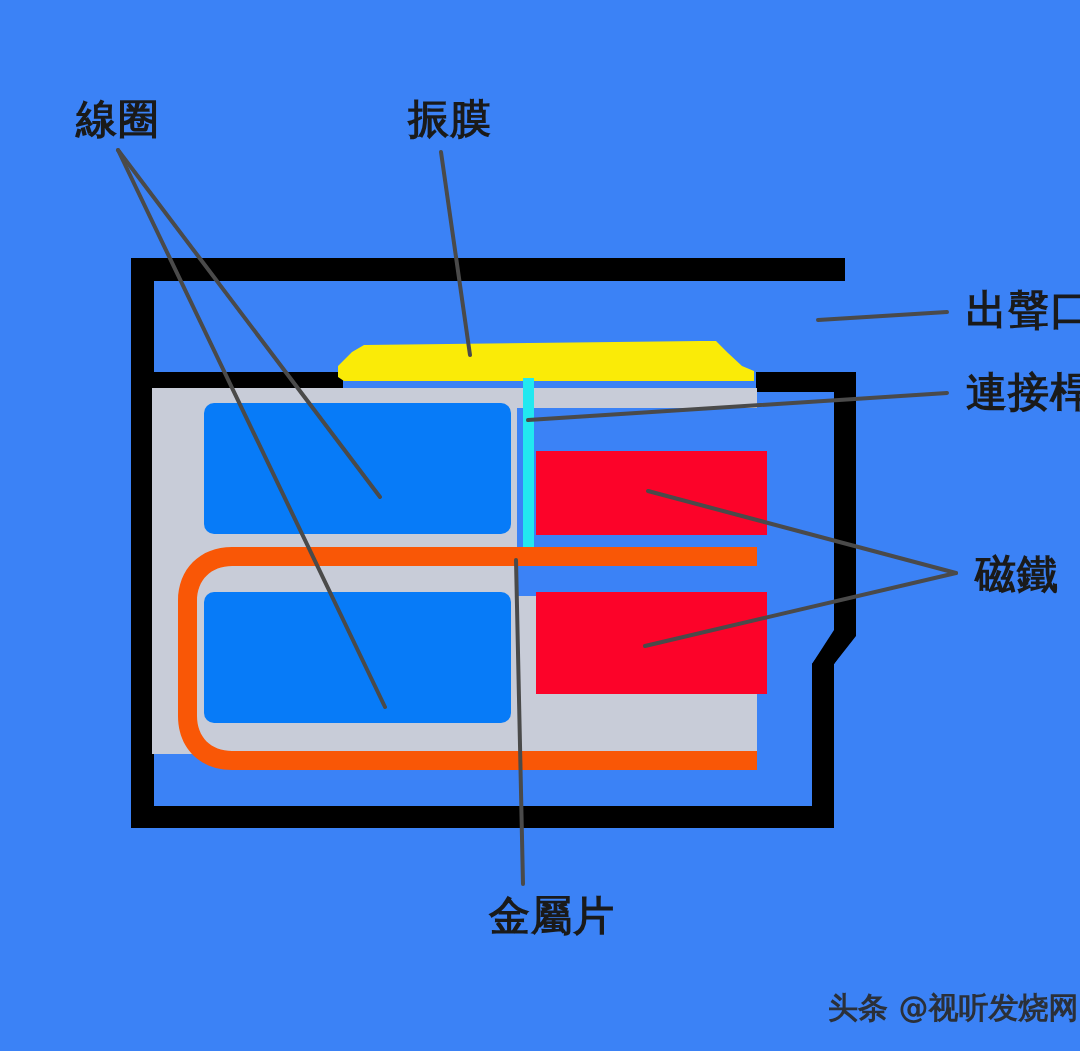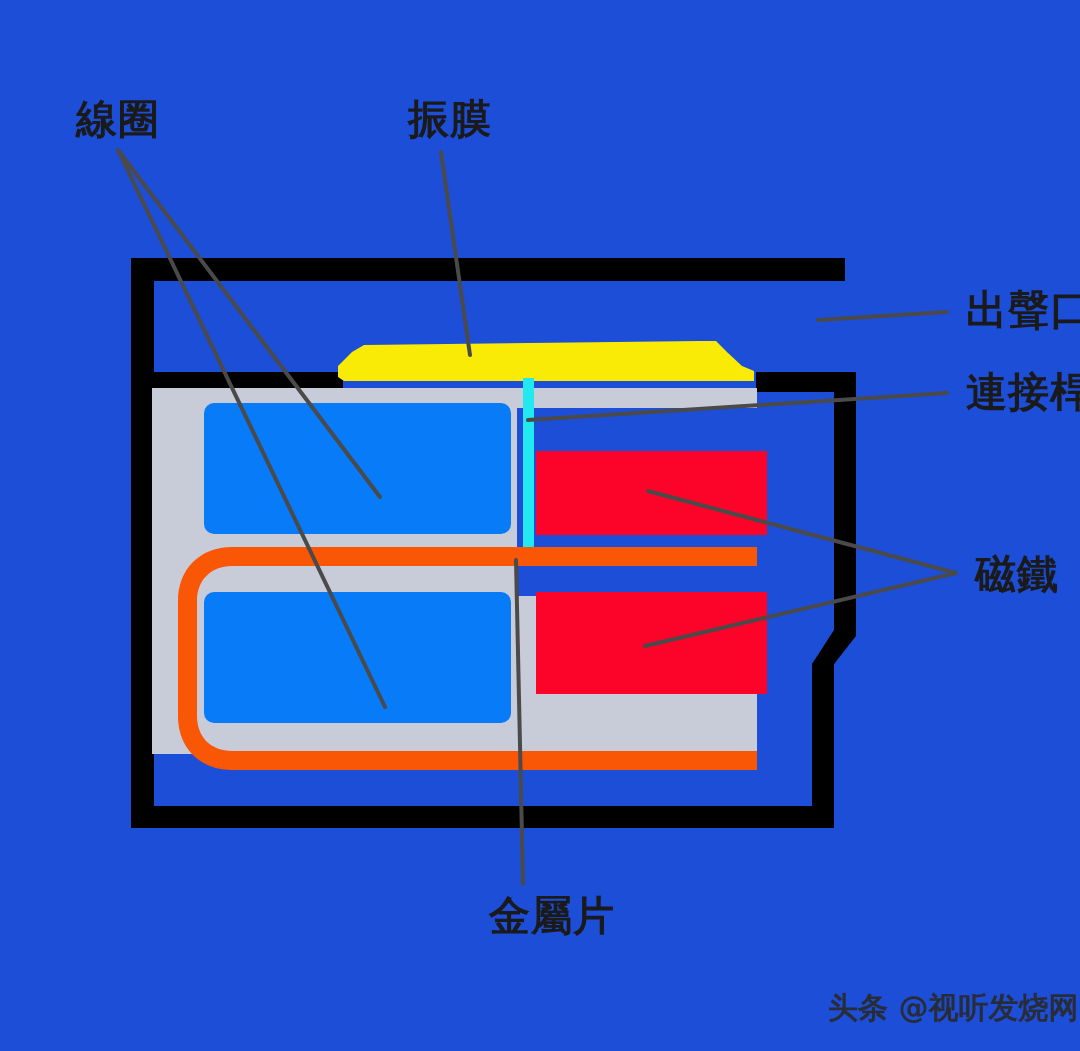--- a/index.html
+++ b/index.html
@@ -13,21 +13,21 @@
     position: relative;
     overflow: hidden;
     font-family: "DejaVu Sans", "Liberation Sans", sans-serif;
   }
   #stage {
     position: absolute;
     left: 0;
     top: 0;
     width: 1080px;
     height: 1051px;
-    background: #1d4ed8;
+    background: #3b82f6;
   }
   svg#diagram {
     position: absolute;
     left: 0;
     top: 0;
     width: 1080px;
     height: 1051px;
     display: block;
   }
   .label-text {

